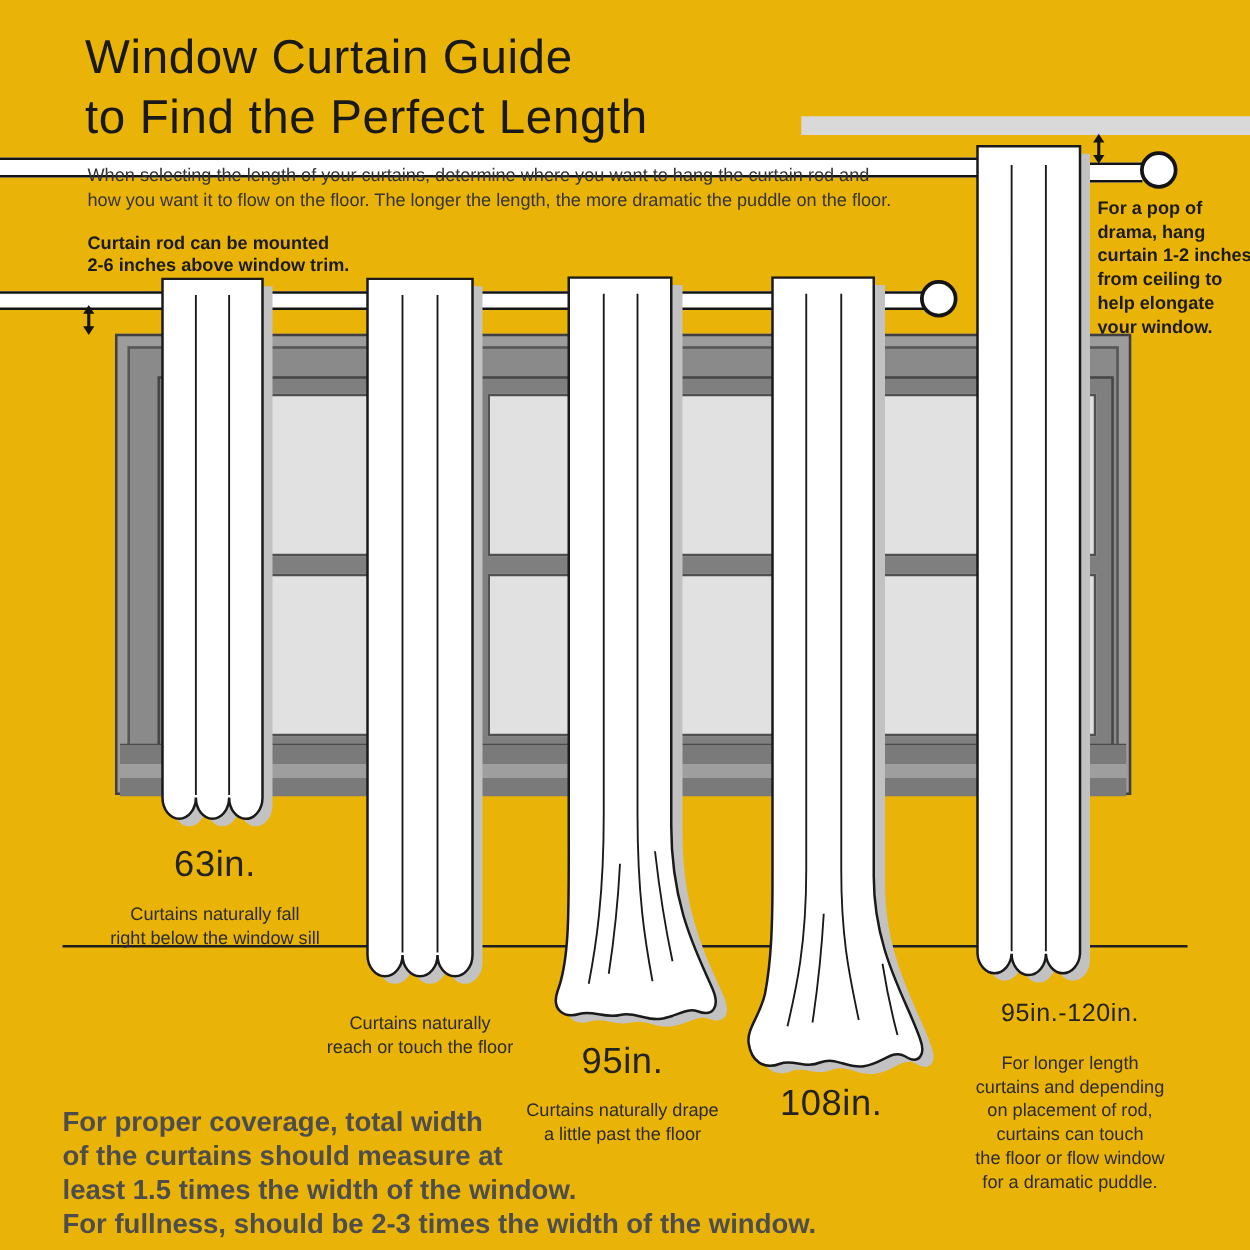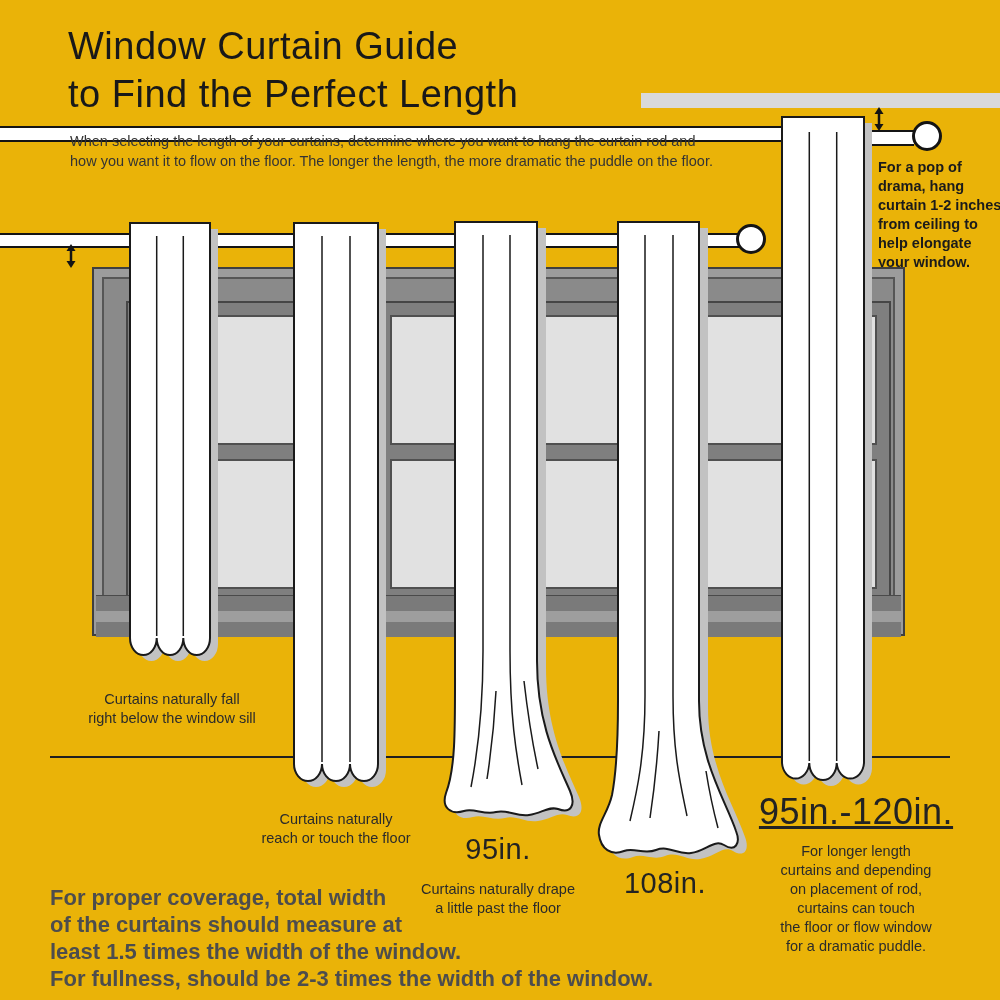--- a/index.html
+++ b/index.html
@@ -45,21 +45,21 @@
   .z2{z-index:2;}
   
   .len-label{text-align:center;z-index:3;}
   .len{font-size:29px;line-height:33px;color:#232323;letter-spacing:.5px;}
   .len-desc{font-size:14.5px;line-height:19px;color:#2b2b2b;margin-top:14px;}
   .l1{left:72px;top:676px;width:200px;}
   .l2{left:236px;top:796px;width:200px;}
   .l3{left:398px;top:833px;width:200px;}
   .l4{left:565px;top:867px;width:200px;}
   .l5{left:748px;top:795px;width:216px;}
-  .l5 .len{font-size:36px;text-decoration:underline;}
+  .l5 .len{font-size:20px;}
   
   .arrow{width:16px;height:26px;}
   .arrow-left{left:63px;top:243px;}
   .arrow-right{left:871px;top:106px;}
 </style>
 </head>
 <body>
 
 <div class="canvas">
 
@@ -73,20 +73,22 @@
   <div class="abs finial finial-upper"></div>
 
   <svg class="abs arrow arrow-right" viewBox="0 0 16 26">
     <path d="M8 1 L3.5 8 H12.5 Z" fill="#141414"></path>
     <path d="M8 25 L3.5 18 H12.5 Z" fill="#141414"></path>
     <line x1="8" y1="6" x2="8" y2="20" stroke="#141414" stroke-width="2.5"></line>
   </svg>
 
   <div class="abs intro ml">When selecting the length of your curtains, determine where you want to hang the curtain rod and
 how you want it to flow on the floor. The longer the length, the more dramatic the puddle on the floor.</div>
+  <div class="abs rod-note ml">Curtain rod can be mounted
+2-6 inches above window trim.</div>
   <div class="abs drama-note ml">For a pop of
 drama, hang
 curtain 1-2 inches
 from ceiling to
 help elongate
 your window.</div>
 
   <div class="abs rod rod-lower"></div>
   <div class="abs finial finial-lower"></div>
 
@@ -136,20 +138,21 @@
     <path d="M62 14 L62 475 C62 535 54 570 47 600 M90 14 L90 475 C90 535 98 565 104 595 M76 510 C74 545 71 570 67 597 M123 550 C127 575 131 592 135 607" stroke="#1a1a1a" stroke-width="1.5" fill="none"></path>
   </svg>
 
   <svg class="curt c5 z2" width="98" height="678" viewBox="0 0 98 678">
     <path d="M2 1 L84 1 L84 647 A13.7 17 0 0 1 56.7 647 A13.7 17 0 0 1 29.3 647 A13.7 17 0 0 1 2 647 Z" transform="translate(8,6)" fill="#c2c2c2"></path>
     <path d="M2 1 L84 1 L84 647 A13.7 17 0 0 1 56.7 647 A13.7 17 0 0 1 29.3 647 A13.7 17 0 0 1 2 647 Z" fill="#ffffff" stroke="#1a1a1a" stroke-width="2"></path>
     <path d="M29.3 16 L29.3 645 M56.7 16 L56.7 645" stroke="#1a1a1a" stroke-width="1.5" fill="none"></path>
   </svg>
 
   <div class="abs len-label l1">
+    <div class="len">63in.</div>
     <div class="len-desc ml">Curtains naturally fall
 right below the window sill</div>
   </div>
   <div class="abs len-label l2">
     <div class="len-desc ml">Curtains naturally
 reach or touch the floor</div>
   </div>
   <div class="abs len-label l3">
     <div class="len">95in.</div>
     <div class="len-desc ml">Curtains naturally drape

